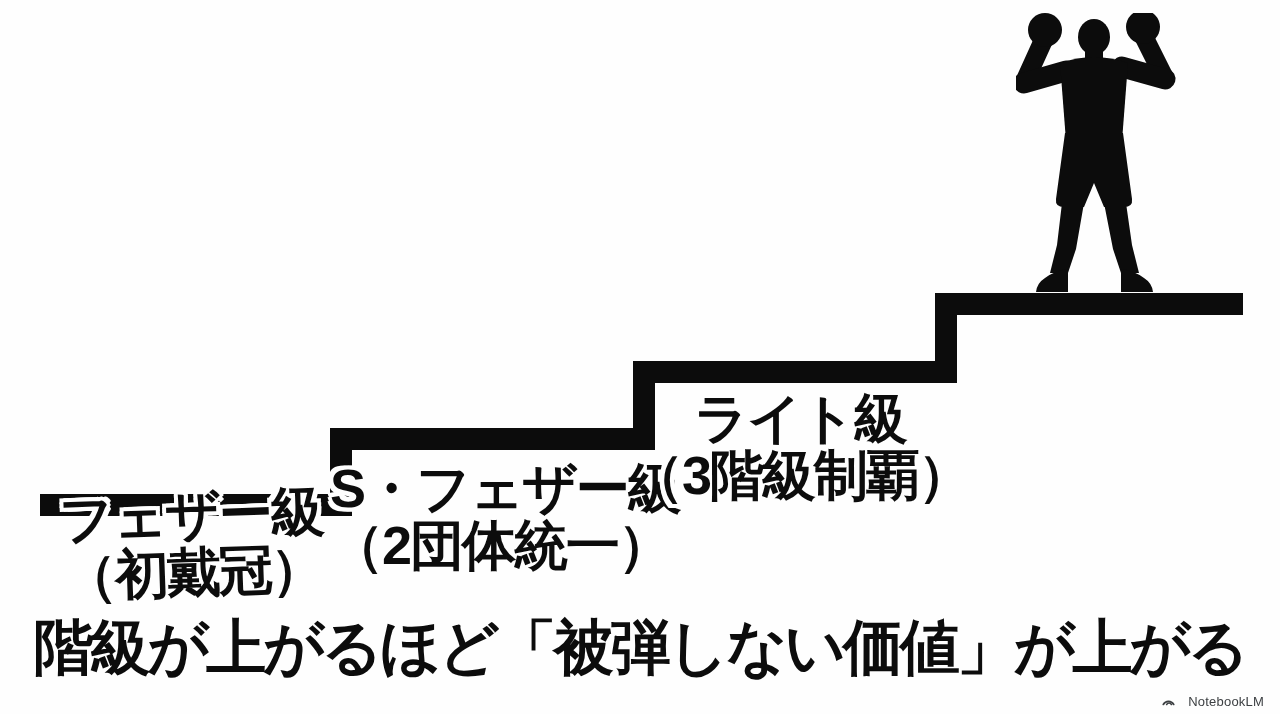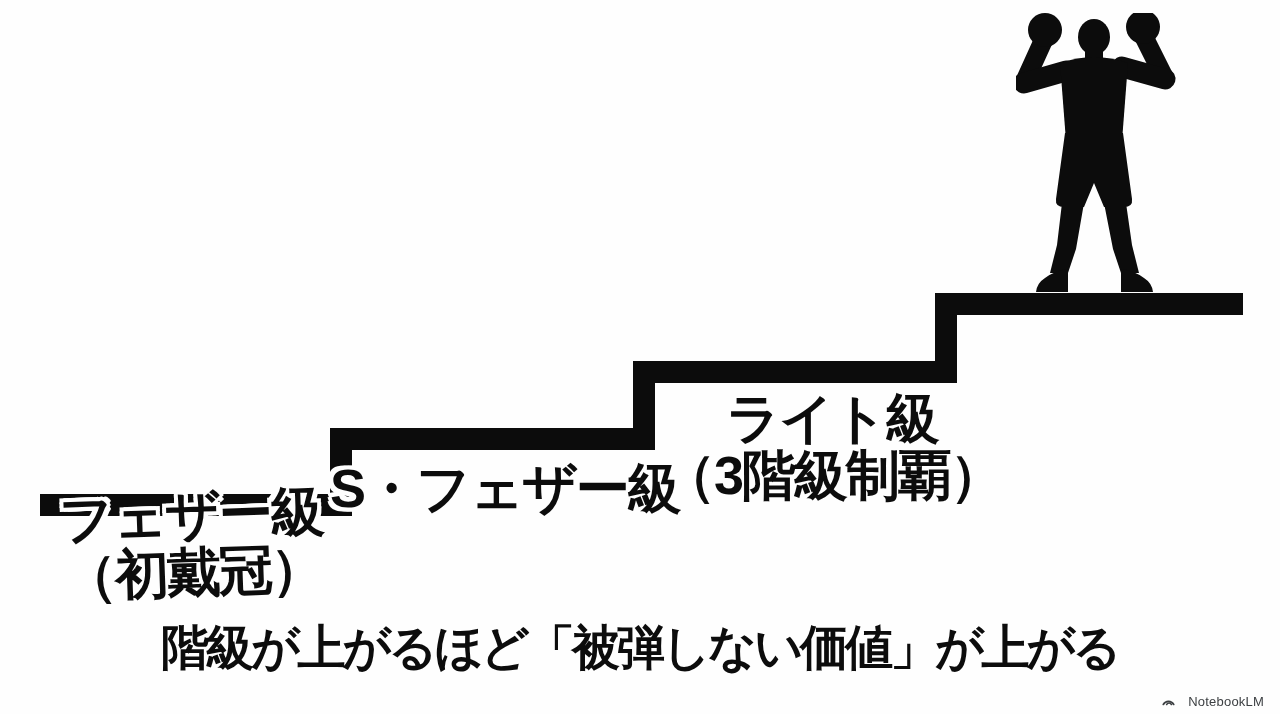--- a/index.html
+++ b/index.html
@@ -35,32 +35,32 @@
     
     text-shadow:
       -4px -4px 0 #fefefe,  4px -4px 0 #fefefe,
       -4px  4px 0 #fefefe,  4px  4px 0 #fefefe,
       -4px  0   0 #fefefe,  4px  0   0 #fefefe,
        0   -4px 0 #fefefe,  0    4px 0 #fefefe;
   }
   .step-label .sub-line { display: block; }
   #label-step-1 { left: 22px;  top: 487px; transform: rotate(-2deg); }
   #label-step-2 { left: 330px; top: 460px; }
-  #label-step-3 { left: 630px; top: 390px; margin-left: 32px; }
+  #label-step-3 { left: 630px; top: 390px; }
   #label-step-4 { left: 935px; top: 322px; }
 
   .headline {
     position: absolute;
     left: 30px;
     top: 612px;
     width: 1220px;
     text-align: center;
     font-weight: 900;
     color: #0c0c0c;
-    font-size: 48px;
+    font-size: 60px;
     line-height: 72px;
     letter-spacing: -3px;
     white-space: nowrap;
   }
 
   .watermark {
     position: absolute;
     right: 16px;
     bottom: 5px;
     display: flex;
@@ -109,20 +109,21 @@
     </g>
   </svg>
 
   <div class="step-label" id="label-step-1">
     <span class="name-line">フェザー級</span>
     <span class="sub-line">（初戴冠）</span>
   </div>
 
   <div class="step-label" id="label-step-2">
     <span class="name-line">S・フェザー級</span>
+    <span class="sub-line">（2団体統一）</span>
   </div>
 
   <div class="step-label" id="label-step-3">
     <span class="name-line">ライト級</span>
     <span class="sub-line">（3階級制覇）</span>
   </div>
 
   <div class="step-label" id="label-step-4">
   </div>
 

